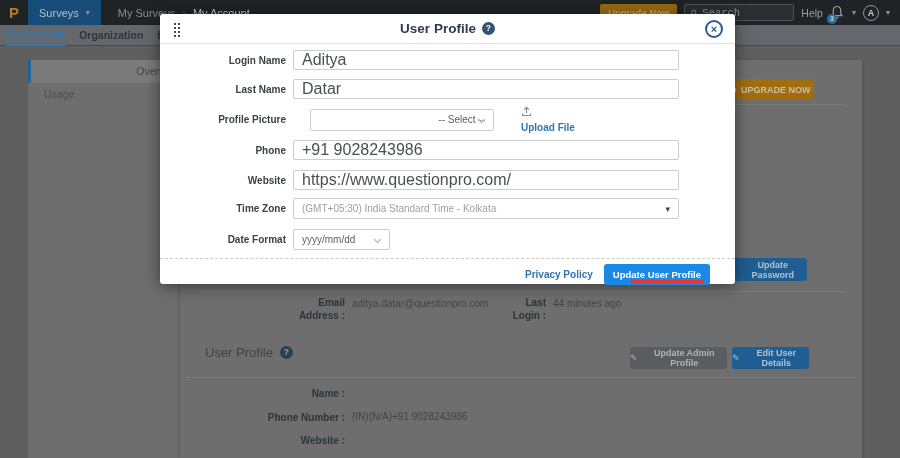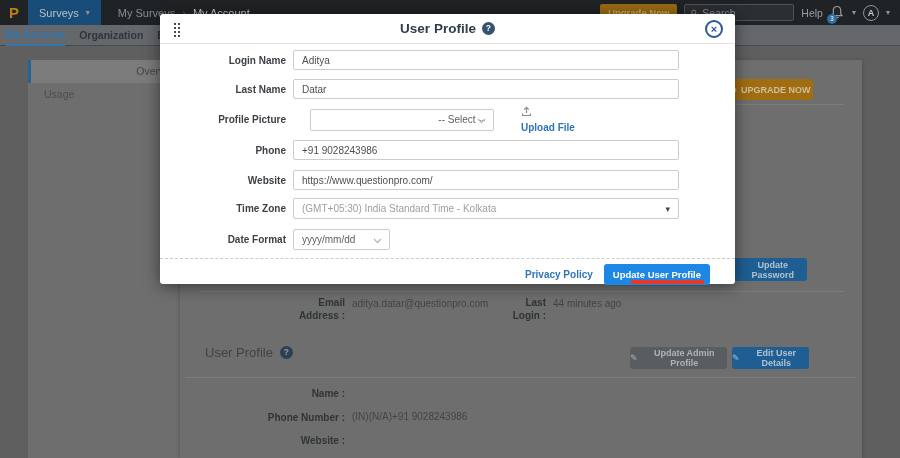--- a/index.html
+++ b/index.html
@@ -12,21 +12,21 @@
   .surveys-dd { margin-left:9px; height:25px; background:#174d78; display:flex; align-items:center; gap:7px; padding:0 11px; cursor:pointer; }
   .surveys-dd .lbl { font-size:11px; color:#b8c0c6; }
   .caret { font-size:8px; color:#8f969b; }
   .crumb { margin-left:17px; font-size:11px; display:flex; gap:7px; align-items:center; }
   .crumb-parent { color:#878e93; }
   .crumb-sep { color:#6d7478; }
   .crumb-cur { color:#bfc5c9; }
   .topbar-right { margin-left:auto; display:flex; align-items:center; gap:7px; padding-right:10px; }
   .upgrade-sm { height:17px; background:#9a6a14; border:none; border-radius:2px; color:#cfa963; font-size:9.5px; font-weight:bold; padding:0 8px; cursor:pointer; font-family:inherit; }
   .searchbox { width:110px; height:17px; background:#2b2f32; border:1px solid #4d5256; border-radius:2px; display:flex; align-items:center; gap:4px; padding:0 6px; }
-  .searchbox input { background:transparent; border:none; outline:none; color:#9aa1a6; font-size:10.5px; width:85px; font-family:Liberation Sans, sans-serif; }
+  .searchbox input { background:transparent; border:none; outline:none; color:#9aa1a6; font-size:10.5px; width:85px; font-family:Liberation Mono, monospace; }
   .searchbox input::placeholder { color:#8d9499; }
   .help { font-size:10.5px; color:#969da2; cursor:pointer; }
   .bellwrap { position:relative; width:15px; height:16px; cursor:pointer; }
   .badge { position:absolute; left:-3px; bottom:-3px; width:10px; height:10px; background:#2d6ea8; border-radius:50%; color:#cdd6dd; font-size:6.5px; font-weight:bold; text-align:center; line-height:10px; }
   .avatar { width:16px; height:16px; border:1px solid #8f969b; border-radius:50%; color:#c0c6ca; font-size:9px; font-weight:bold; display:flex; align-items:center; justify-content:center; cursor:pointer; }
 
   
   .tabbar { position:absolute; left:0; top:25px; width:900px; height:21px; background:#64686c; border-bottom:1px solid #45494c; display:flex; align-items:center; gap:14px; padding-left:6px; z-index:4; }
   .tab { font-size:10.5px; font-weight:bold; color:#2f353a; cursor:pointer; line-height:19px; }
   .tab.active { color:#3277ad; border-bottom:2px solid #3277ad; }
@@ -51,21 +51,21 @@
   
   .modal { position:absolute; left:160px; top:14px; width:575px; height:270px; background:#ffffff; border-radius:3px; box-shadow:0 2px 16px rgba(0,0,0,.5); z-index:30; }
   .mheader { position:relative; height:30px; border-bottom:1px solid #e2e2e2; display:flex; align-items:center; justify-content:center; gap:6px; }
   .drag-handle { position:absolute; left:13px; top:8px; width:8px; height:15px; background-image:radial-gradient(#4a4a4a 1px, transparent 1.05px); background-size:4px 4px; cursor:move; }
   .mtitle { font-size:13.5px; font-weight:bold; color:#2d3c4e; }
   .qcircle { width:13px; height:13px; background:#33536f; border-radius:50%; color:#fff; font-size:8.5px; font-weight:bold; text-align:center; line-height:13px; }
   .close-btn { position:absolute; right:12px; top:6px; width:18px; height:18px; border:2px solid #2d569b; border-radius:50%; color:#2d569b; font-size:11px; font-weight:bold; text-align:center; line-height:14px; cursor:pointer; background:#fff; }
   .mbody { padding:6px 0 0 10px; }
   .mrow { display:flex; align-items:center; }
   .mlabel { width:123px; text-align:right; padding-right:7px; font-size:10px; font-weight:bold; color:#3c4146; flex:none; }
-  .minput { width:386px; height:20px; border:1px solid #cccccc; border-radius:2px; padding:0 8px; font-size:10px; color:#4a4f54; font-family:inherit; outline:none; }
+  .minput { width:386px; height:20px; border:1px solid #cccccc; border-radius:2px; padding:0 8px; font-size:16px; color:#4a4f54; font-family:inherit; outline:none; }
   .mselect { position:relative; height:22px; border:1px solid #cccccc; border-radius:2px; display:flex; align-items:center; padding:0 8px; font-size:10px; color:#5a5f64; cursor:pointer; background:#fff; }
   .sel-pp { width:184px;justify-content:flex-end; }
   .sel-tz { width:386px; height:21px; color:#9aa0a4;text-align:right; }
   .sel-df { width:97px; height:21px; color:#5a5f64; }
   .mselect .chev { position:absolute; right:7px; top:8px; }
   .mselect .tzcaret { position:absolute; right:8px; font-size:9px; color:#444; }
   .upload-group { display:flex; align-items:flex-start; gap:5px; margin-left:10px; cursor:pointer;flex-direction:column; }
   .upload-link { font-size:10px; font-weight:bold; color:#2e75b6; }
   .mfooter { margin-top:8px; border-top:1px dashed #cbcbcb; height:31px; display:flex; align-items:center; justify-content:flex-end; gap:11px; padding-right:25px; }
   .privacy { font-size:10px; font-weight:bold; color:#2e75b6; cursor:pointer; text-decoration:none; }

